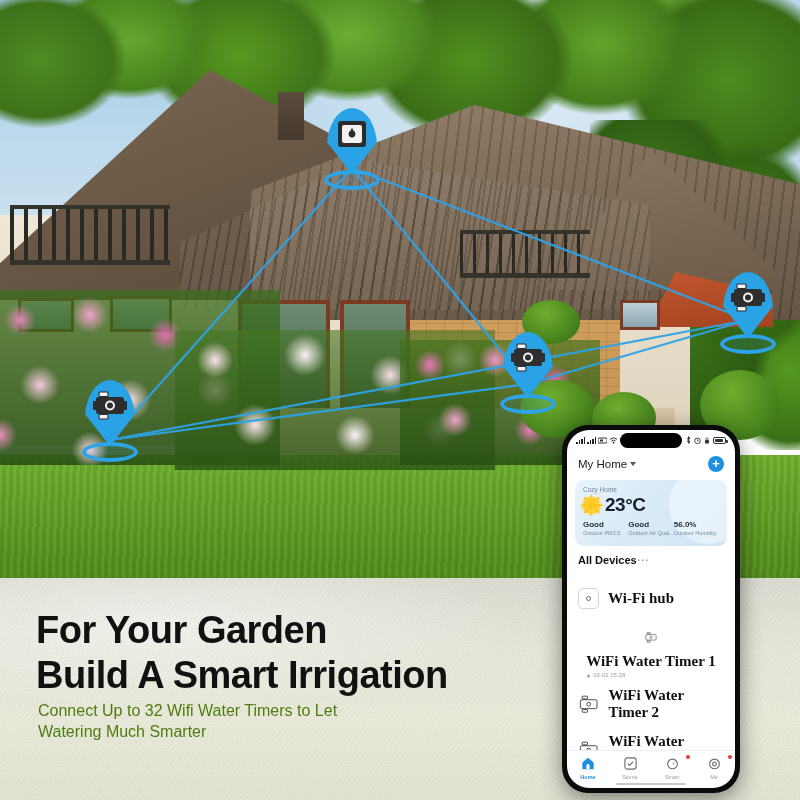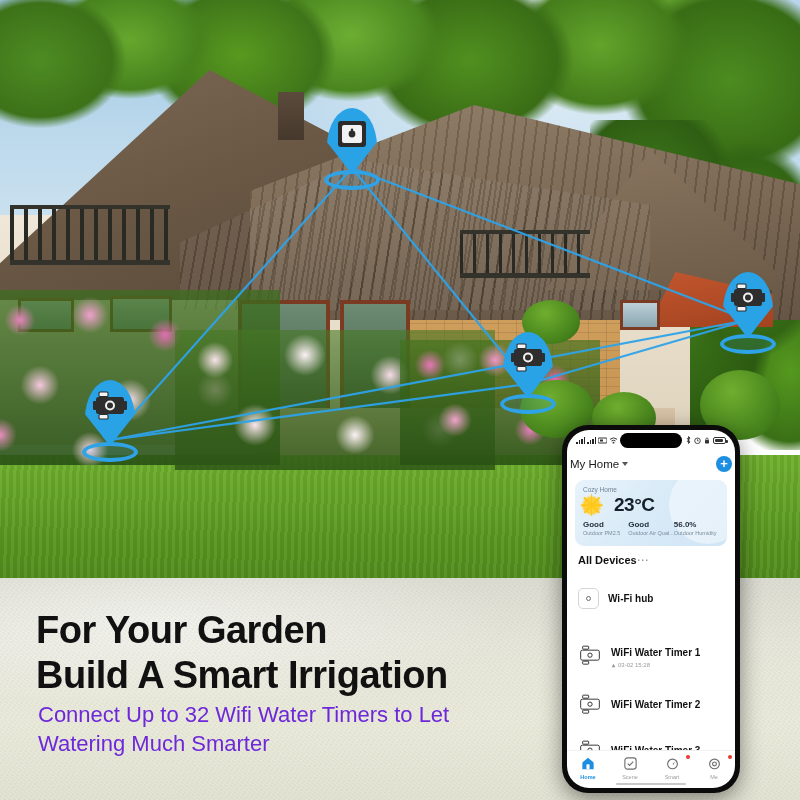--- a/index.html
+++ b/index.html
@@ -202,21 +202,21 @@
       repeating-linear-gradient(127deg, rgba(0,0,0,.018) 0 1px, rgba(255,255,255,0) 1px 4px);
     pointer-events: none;
   }
   .headline {
     position: absolute; left: 36px; top: 608px; width: 510px;
     font-size: 38px; font-weight: bold; color: #111111;
     line-height: 1.18; letter-spacing: -0.5px;
   }
   .subline {
     position: absolute; left: 38px; top: 700px; width: 500px;
-    font-size: 22px; color: #6d28d9; line-height: 1.32;
+    font-size: 16px; color: #4d7c0f; line-height: 1.32;
   }
 
   
   .phone {
     position: absolute; left: 562px; top: 425px;
     width: 178px; height: 368px;
     background: #0b0b0b;
     border-radius: 26px;
     box-shadow: 0 6px 22px rgba(0,0,0,.45);
     padding: 5px;
@@ -246,21 +246,21 @@
     position: relative;
   }
   .batt::after {
     content:""; position:absolute; right:-2.5px; top:2px;
     width:1.5px; height:3px; background:#333; border-radius:0 1px 1px 0;
   }
   .batt i { position:absolute; left:1px; top:1px; bottom:1px; width:8px; background:#333; border-radius:1px; display:block;}
 
   .apphead {
     flex: none; height: 28px; display: flex; align-items: center;
-    justify-content: space-between; padding: 0 3px;
+    justify-content: space-between; padding: 0 11px;
   }
   .home-name {
     font-size: 11.5px; color: #1a1a1a; display: flex; align-items: center; gap: 3px;
   }
   .caret {
     width: 0; height: 0; border-left: 3.5px solid transparent;
     border-right: 3.5px solid transparent; border-top: 4px solid #555;
   }
   .plusbtn {
     width: 16px; height: 16px; border-radius: 50%; background: #1e8fe0;
@@ -272,21 +272,21 @@
     flex: none; margin: 2px 8px 0; height: 66px; border-radius: 9px;
     background: linear-gradient(130deg, #e8f3fb 0%, #dbecf8 40%, #cfe4f5 100%);
     padding: 6px 8px; position: relative; overflow: hidden;
   }
   .weather::before {
     content:""; position:absolute; right:-20px; top:-14px;
     width: 78px; height: 78px; border-radius: 50%;
     background: rgba(255,255,255,.45);
   }
   .w-home { font-size: 6.5px; color: #6f8496; }
-  .w-mid { display: flex; align-items: center; gap: 14px; margin-top: 1px; }
+  .w-mid { display: flex; align-items: center; gap: 5px; margin-top: 1px; }
   .sun {
     width: 17px; height: 17px; border-radius: 50%;
     background: radial-gradient(circle, #ffd23a 55%, #ffb300 100%);
     box-shadow: 0 0 0 1.5px rgba(255,205,40,.4);
     position: relative; flex: none;
   }
   .sun i {
     position:absolute; left:50%; top:50%; width:1.6px; height:22px;
     background:#ffc619; transform-origin: center; margin:-11px 0 0 -0.8px;
     border-radius: 1px;
@@ -300,28 +300,28 @@
 
   .sectionrow {
     flex: none; display: flex; align-items: center; 
     padding: 8px 11px 4px;
   }
   .sectiontitle { font-size: 11px; font-weight: bold; color: #111; }
   .ellipsis { color: #8d8d8d; font-size: 12px; letter-spacing: 1px; line-height: 6px;}
 
   .devlist { flex: 1; overflow: hidden; padding: 0 11px; }
   .devrow { display: flex; align-items: center; gap: 9px; height: 40px; }
-  .devrow.tall { height: 46px; }
+  .devrow.tall { height: 46px; flex-direction: column; }
   .hubicon {
     width: 21px; height: 21px; border: 1px solid #d5d5d5; border-radius: 5px;
     display: flex; align-items: center; justify-content: center; flex: none;
     background: #fff;
   }
   .hubicon b { width: 5px; height: 5px; border: 1px solid #6c6c6c; border-radius: 50%; display:block;}
-  .devname { font-size: 10px; font-weight: bold; color: #111; }
+  .devname { font-size: 15px; font-weight: bold; color: #111; font-family: Liberation Serif, serif; }
   .devsub { font-size: 6px; color: #9a9a9a; margin-top: 2px; display:flex; align-items:center; gap:2px;}
 
   .tabbar {
     flex: none; height: 38px; border-top: 1px solid #f0f0f0;
     display: flex; align-items: center; padding-bottom: 4px;
   }
   .tab { flex: 1; text-align: center; }
   .tab .ti { height: 16px; display:flex; align-items:center; justify-content:center; position:relative;}
   .tab .tl { font-size: 5.5px; color: #9b9b9b; margin-top: 2px; }
   .tab.active .tl { color: #1e8fe0; font-weight: bold; }

